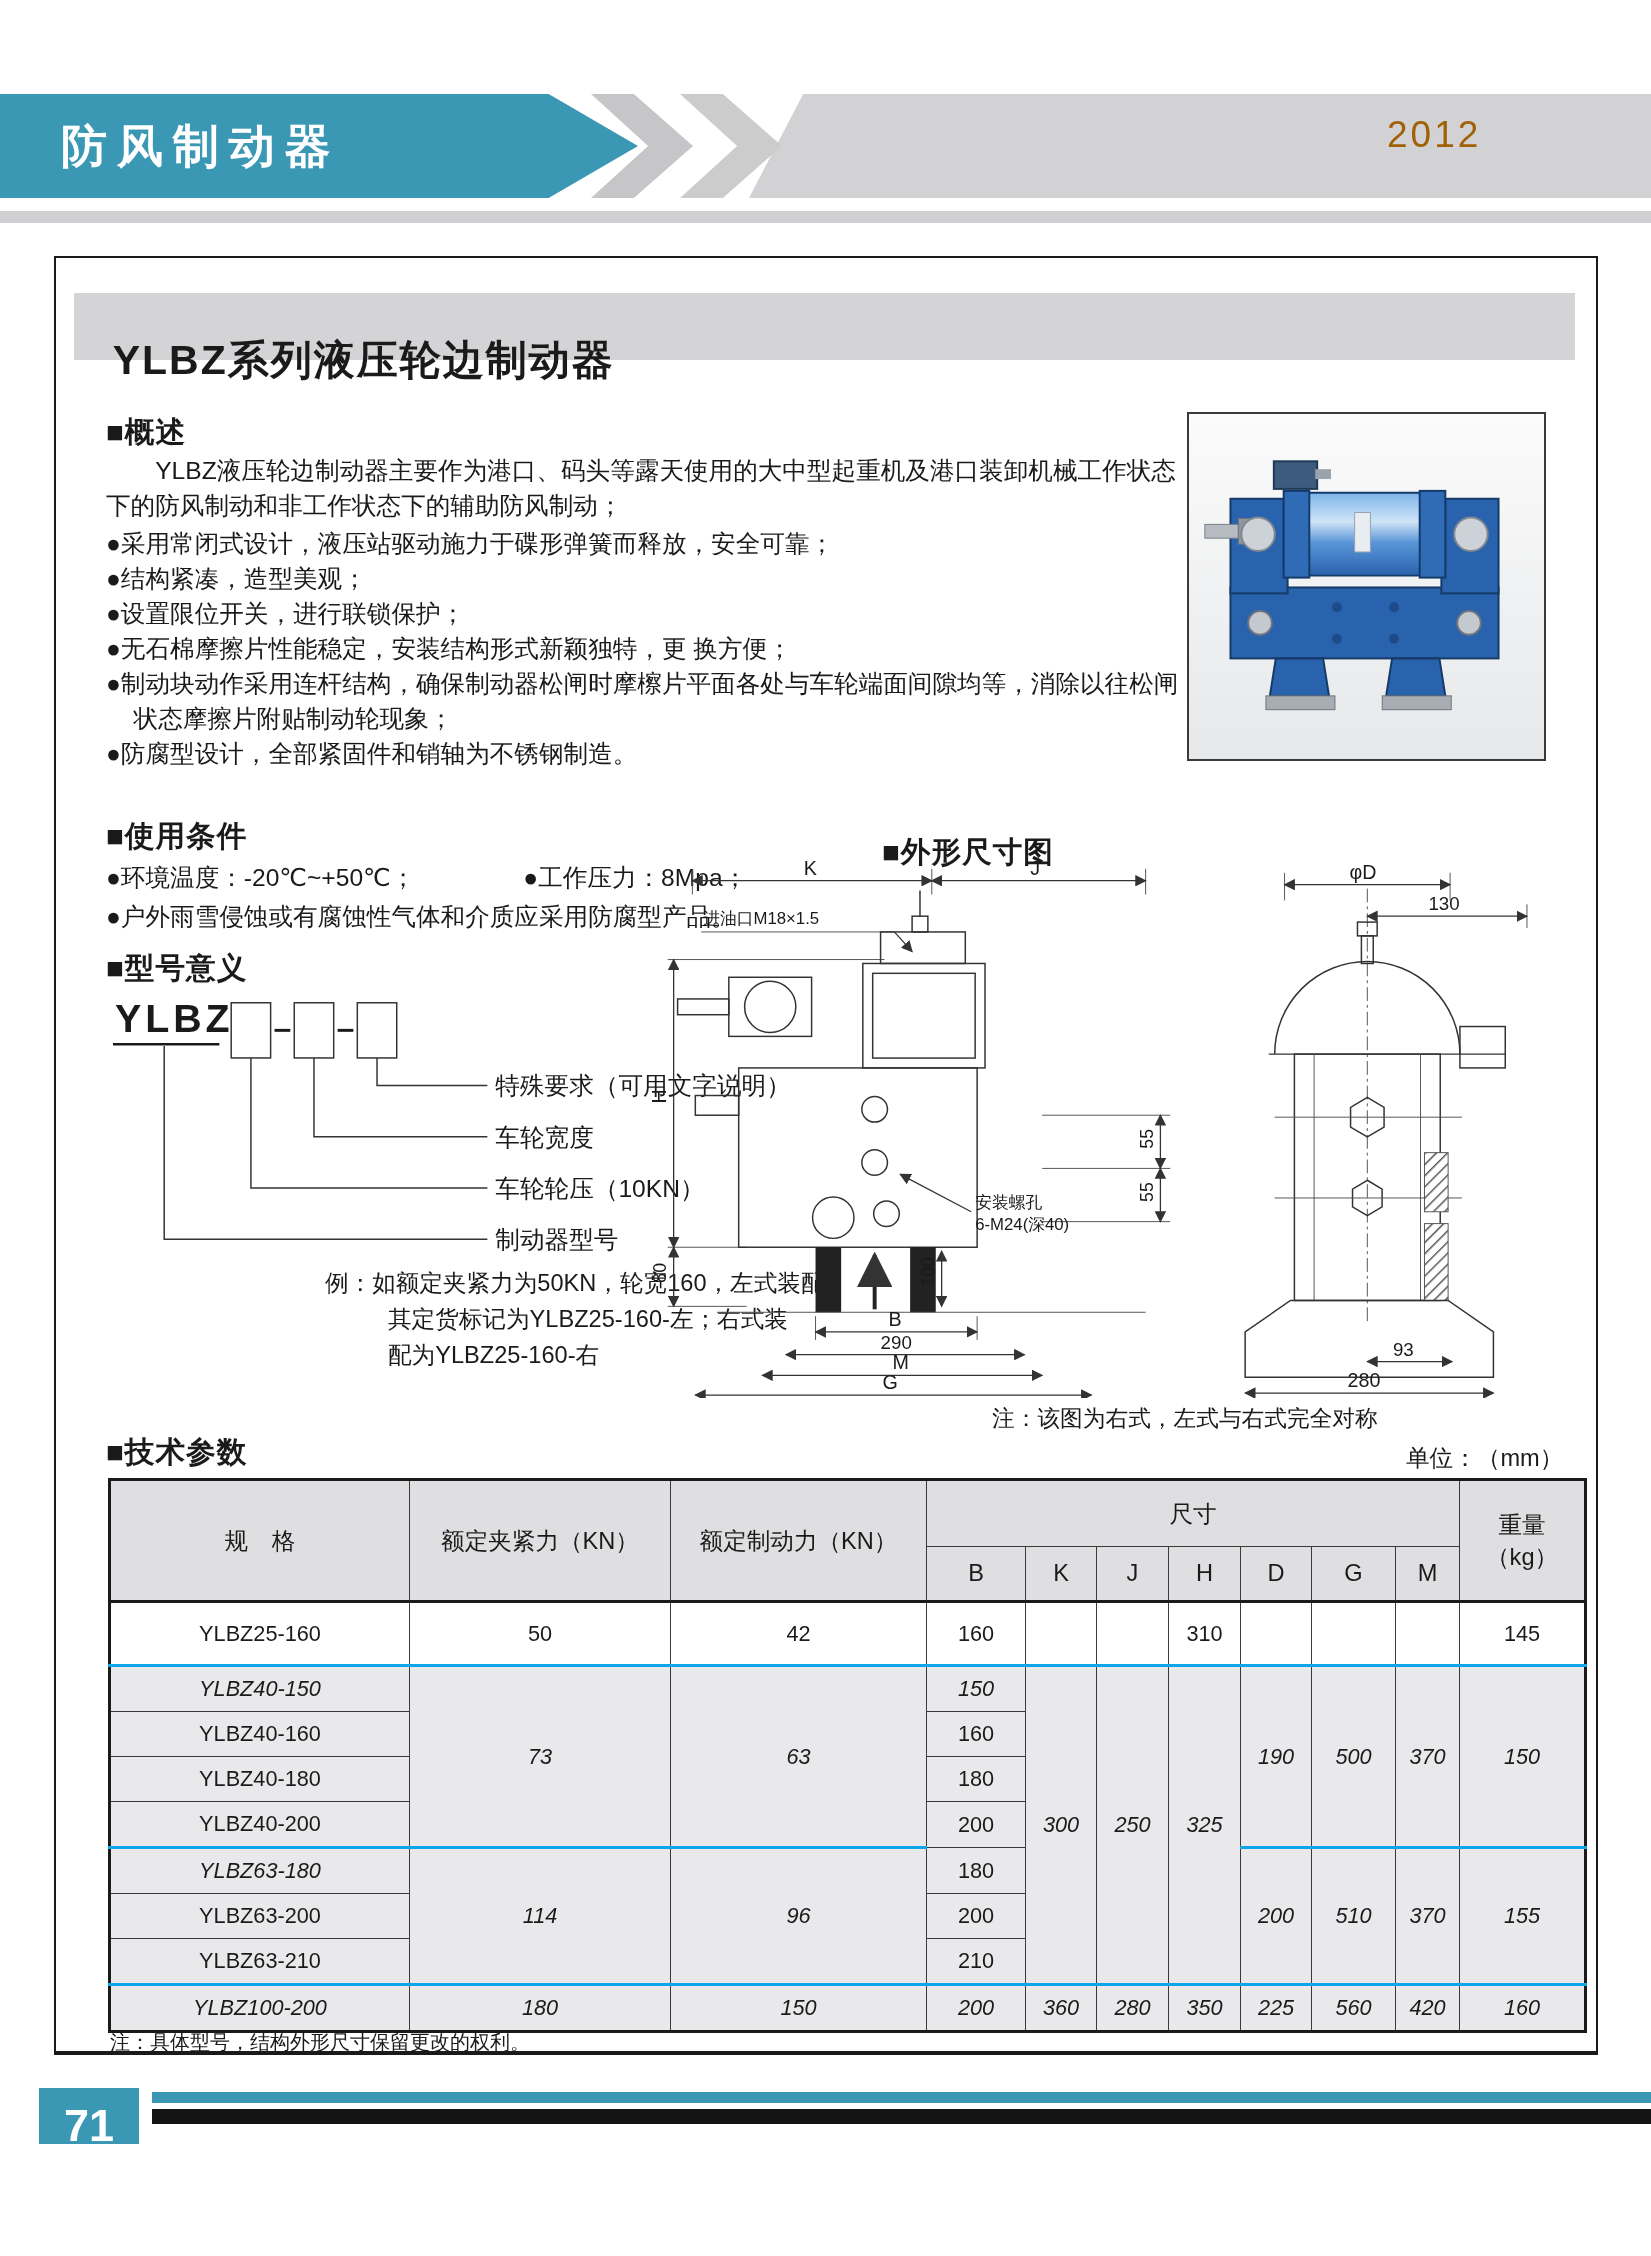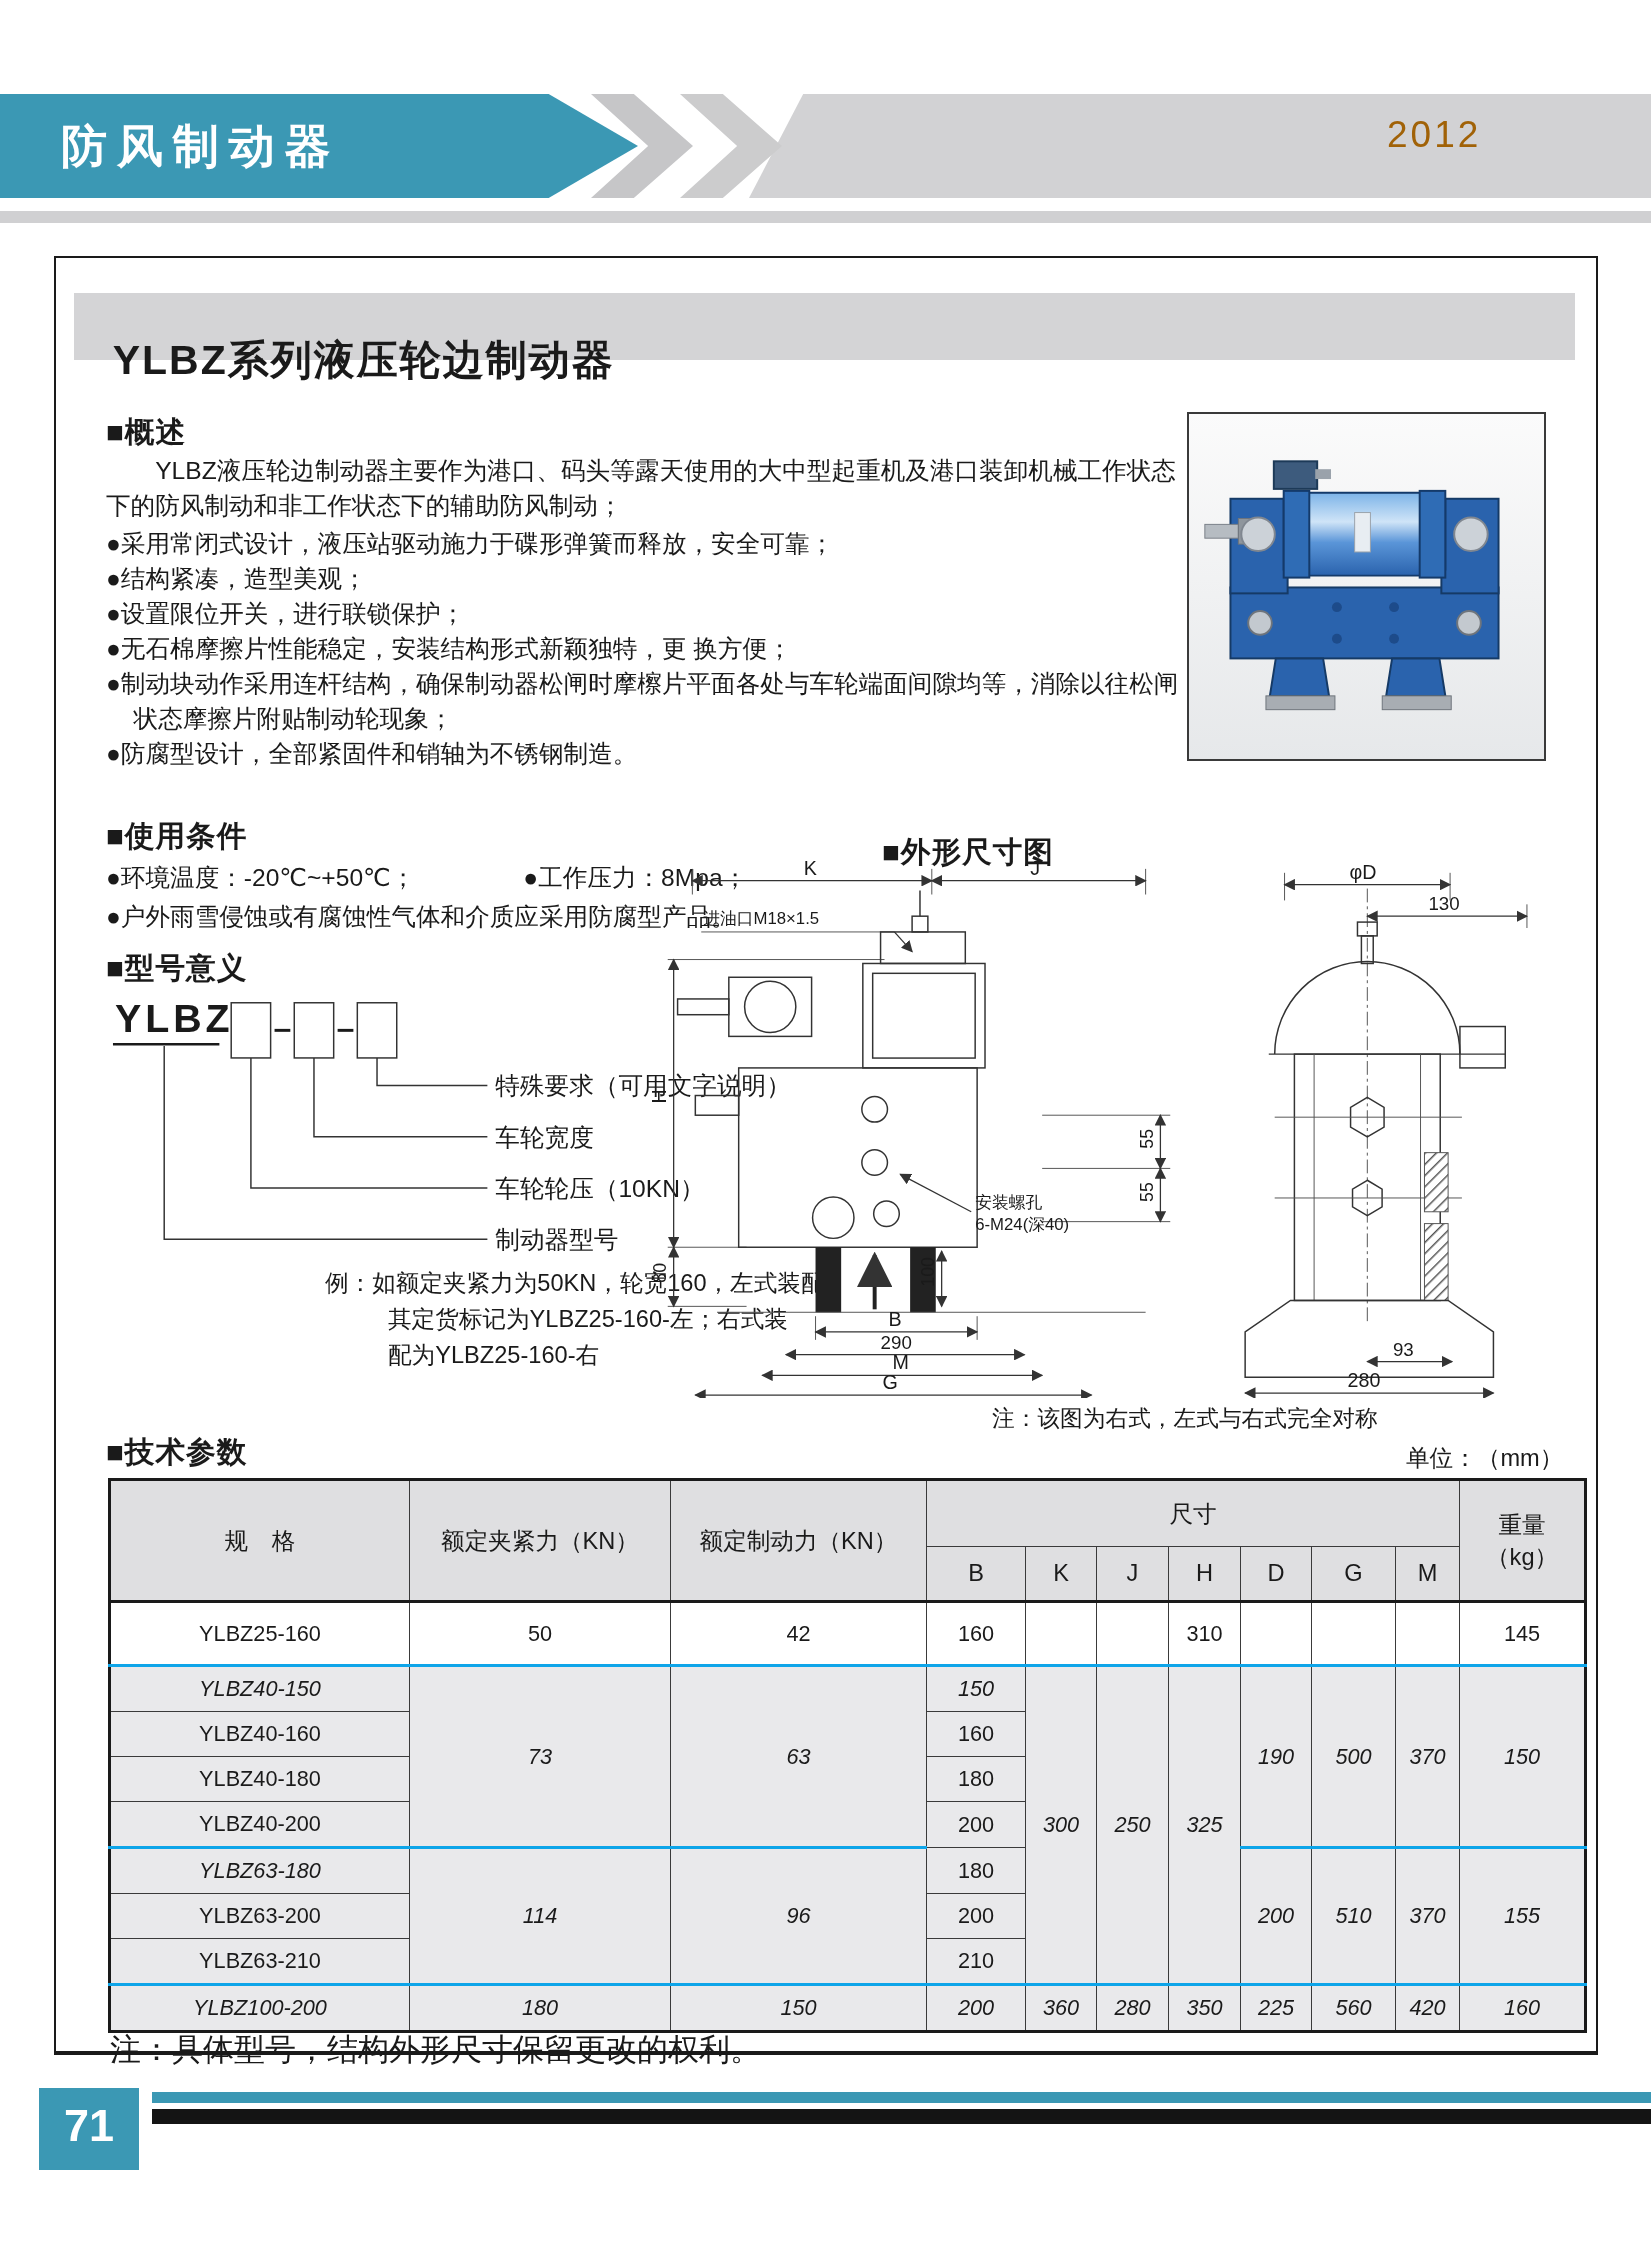--- a/index.html
+++ b/index.html
@@ -55,24 +55,24 @@
   #spec-table th,#spec-table td{border:1px solid #3a3a3a;text-align:center;vertical-align:middle;
     padding:0 3.9px;}
   #spec-table{border:3px solid #1a1a1a;}
   #spec-table thead th{background:#dfdfe1;font-weight:normal;font-size:23.6px;}
   #spec-table thead tr.h1{height:67px;}
   #spec-table thead tr.h2{height:55px;}
   #spec-table th.thd{border-bottom:3px solid #1a1a1a;}
   #spec-table tbody td{background:#e9e9eb;height:44px;}
   #spec-table tbody tr.row-white td{background:#ffffff;height:61px;}
   #spec-table td.bt{border-top:3px solid #0ea5e9;font-style:italic;}
-  #t-note{left:54px;top:1771px;font-size:31px;}
+  #t-note{left:54px;top:1771px;font-size:20px;}
 
   
-  #pn-block{left:39px;top:2088px;width:100px;height:82px;background:#3b98b4;}
+  #pn-block{left:39px;top:2088px;width:100px;height:56px;background:#3b98b4;}
   #pn-block span{display:block;text-align:center;line-height:75px;font-size:45px;
     font-weight:bold;color:#fff;}
   #fs-teal{left:152px;top:2092px;width:1500px;height:10.8px;background:#3b98b4;}
   #fs-black{left:152px;top:2109px;width:1500px;height:14.8px;background:#141414;}
 
   svg text{font-family:"Liberation Sans","DejaVu Sans",sans-serif;fill:#1a1a1a;}
   .dln{stroke:#333;stroke-width:1.5;fill:none;}
   .thin{stroke:#555;stroke-width:1;fill:none;}
   .dim{stroke:#333;stroke-width:1.3;fill:none;}
 </style>

